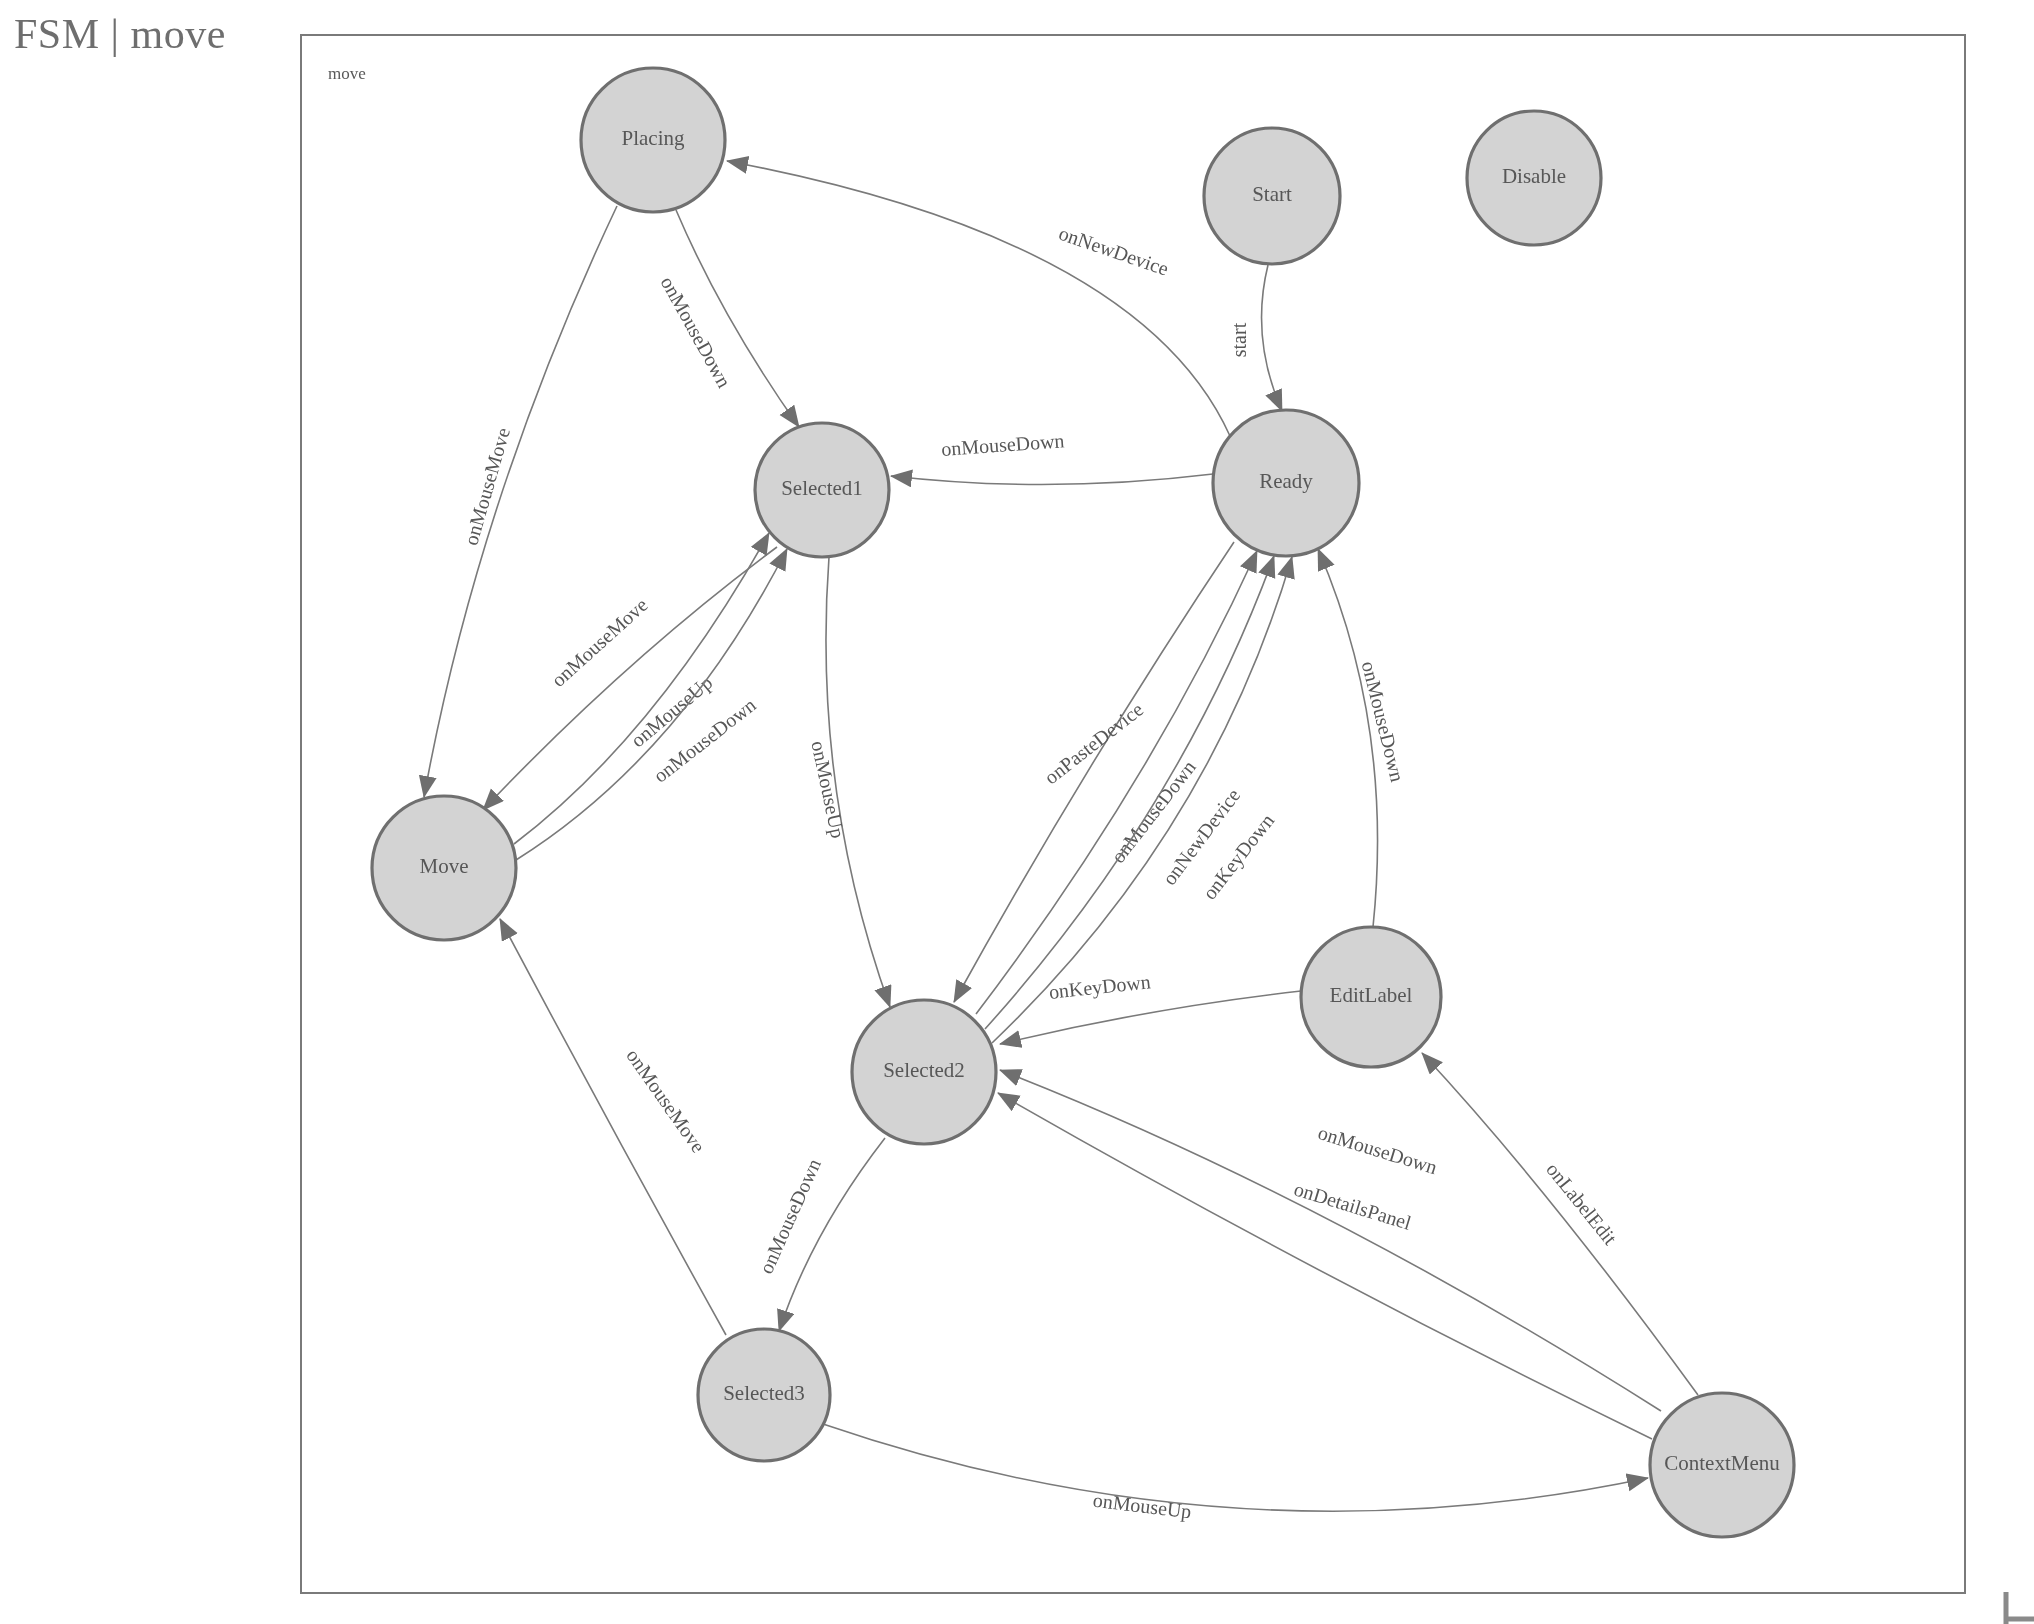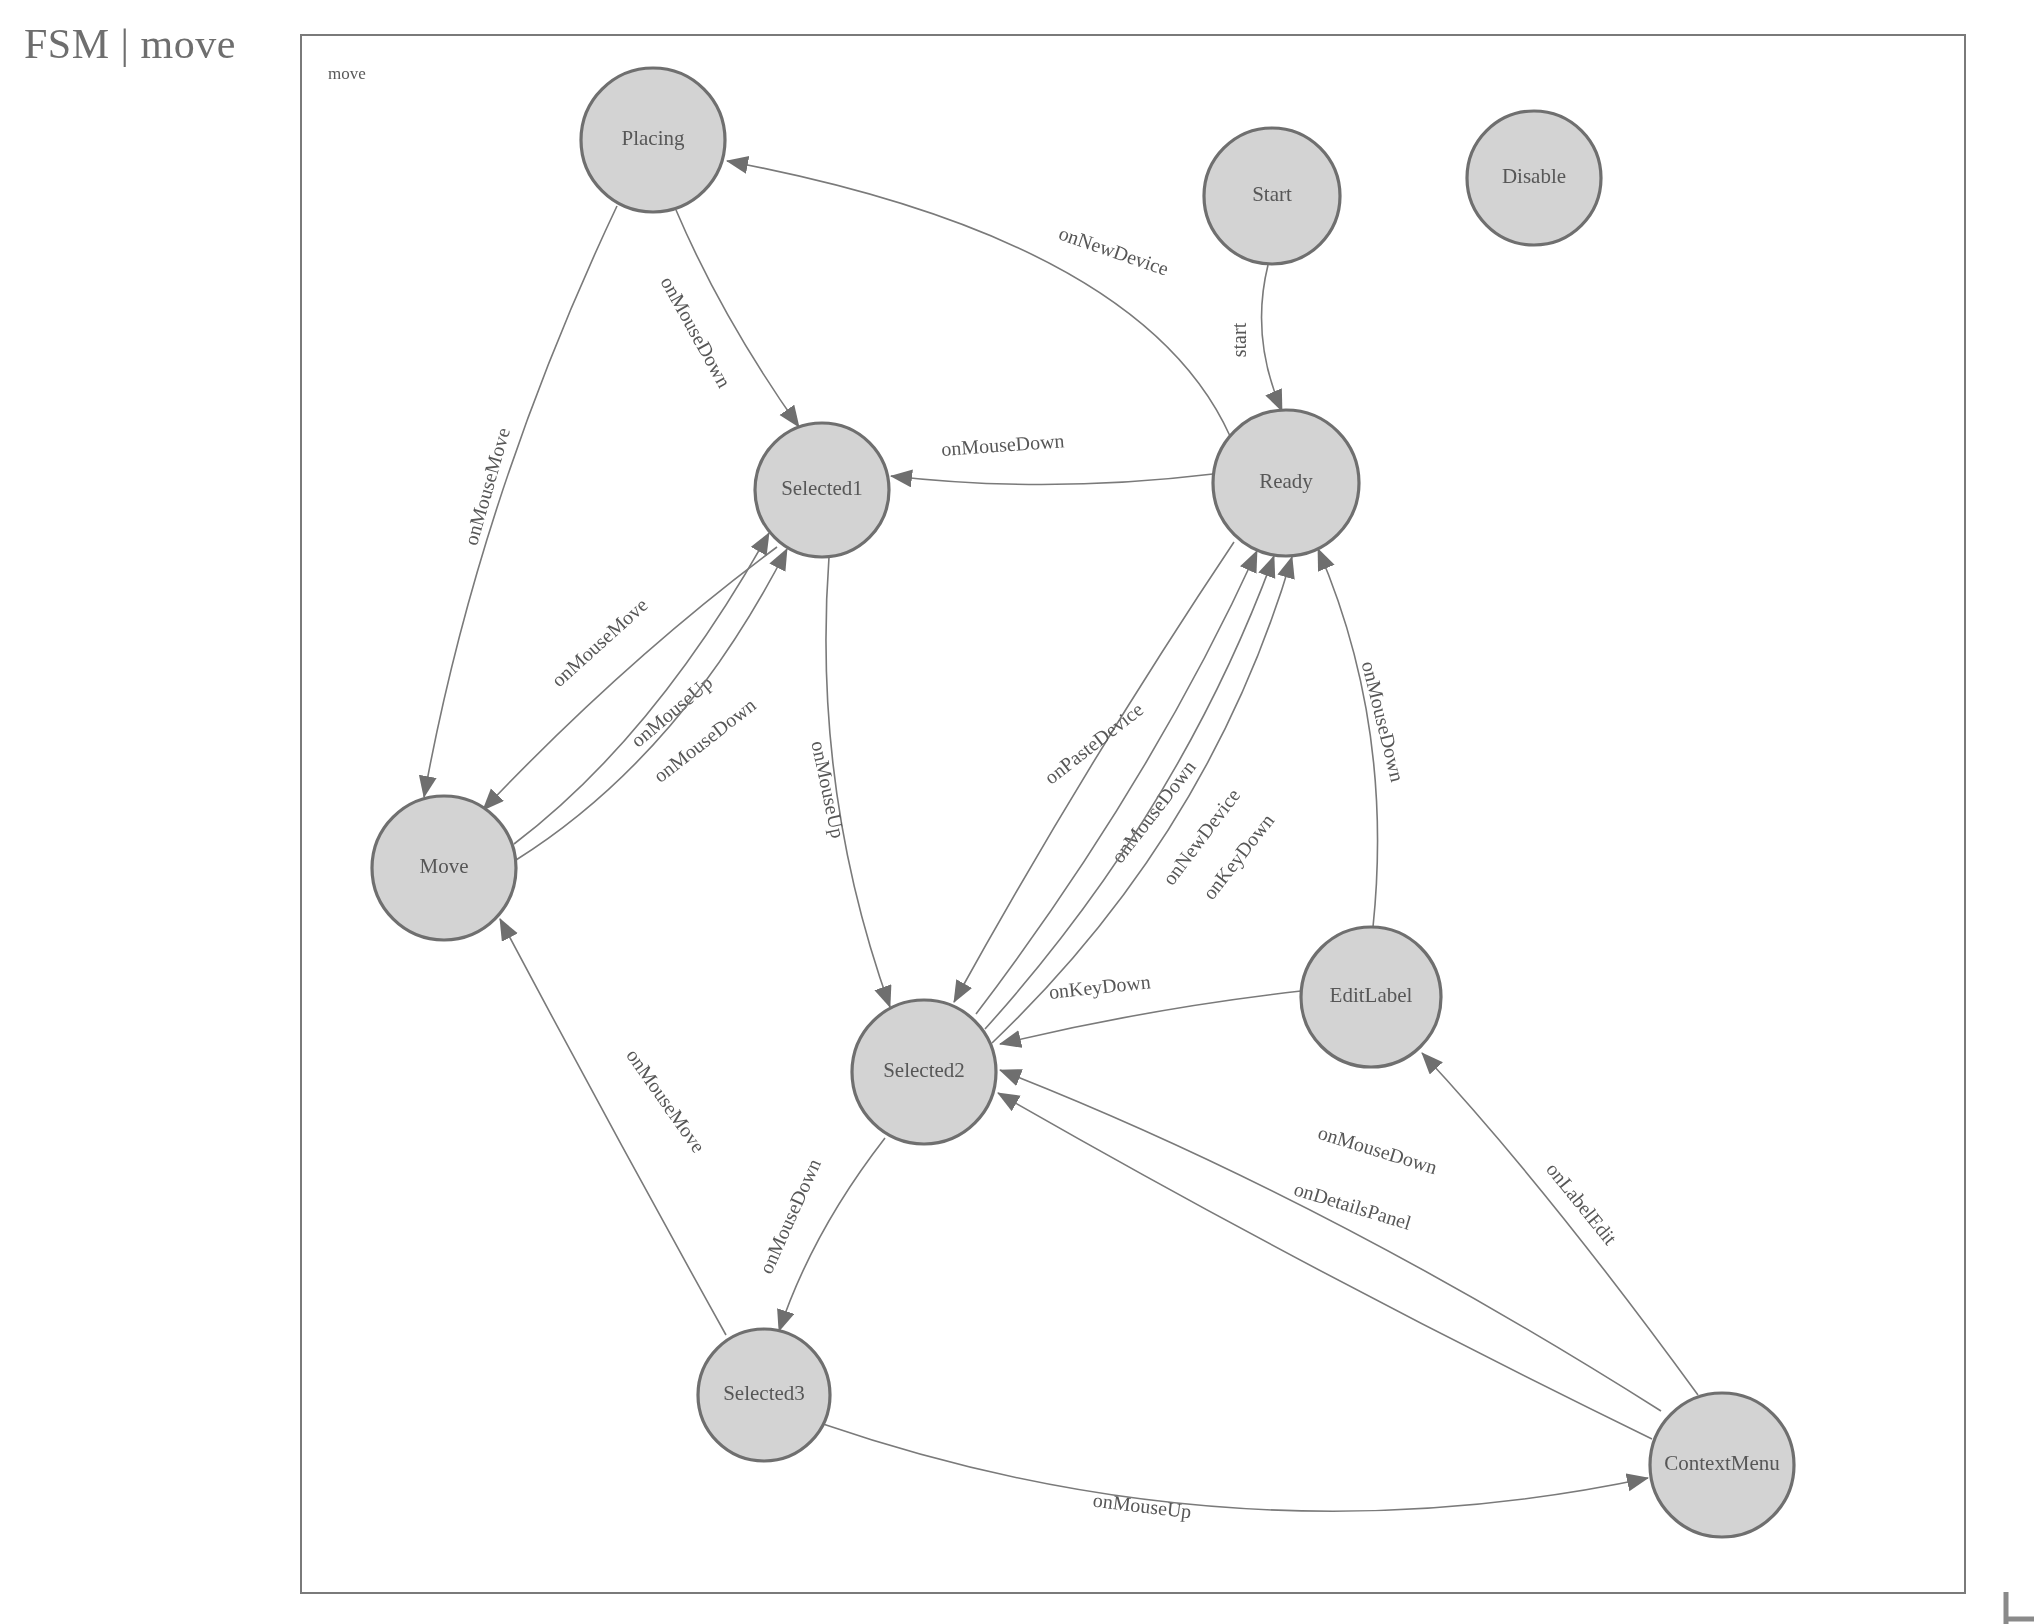--- a/index.html
+++ b/index.html
@@ -1,19 +1,19 @@
 <!DOCTYPE html>
 <html><head>
 <meta charset="utf-8">
 <style>
   html,body{margin:0;padding:0;background:#ffffff;}
   body{width:2034px;height:1624px;position:relative;overflow:hidden;
        font-family:"Liberation Serif", serif;}
   .page-title{position:absolute;left:14px;top:10px;font-size:42px;color:#6e6e6e;
-      font-weight:400;letter-spacing:0.5px;margin:10px;font-family:"Liberation Serif",serif;}
+      font-weight:400;letter-spacing:0.5px;margin:0;font-family:"Liberation Serif",serif;}
   .canvas-box{position:absolute;left:300px;top:34px;width:1662px;height:1556px;
       border:2px solid #7a7a7a;background:#ffffff;}
   .graph-label{position:absolute;left:328px;top:64px;font-size:17px;color:#595959;
       font-family:"Liberation Serif",serif;}
   svg.fsm{position:absolute;left:0;top:0;width:2034px;height:1624px;}
   svg.fsm path.edge{fill:none;stroke:#7a7a7a;stroke-width:1.6px;}
   svg.fsm circle.state{fill:#d3d3d3;stroke:#6f6f6f;stroke-width:3.2px;}
   svg.fsm text{fill:#575757;}
   svg.fsm text.state-label{font-size:21px;text-anchor:middle;font-family:"Liberation Serif",serif;}
   svg.fsm text.edge-label{font-size:20px;text-anchor:middle;font-family:"Liberation Serif",serif;}

